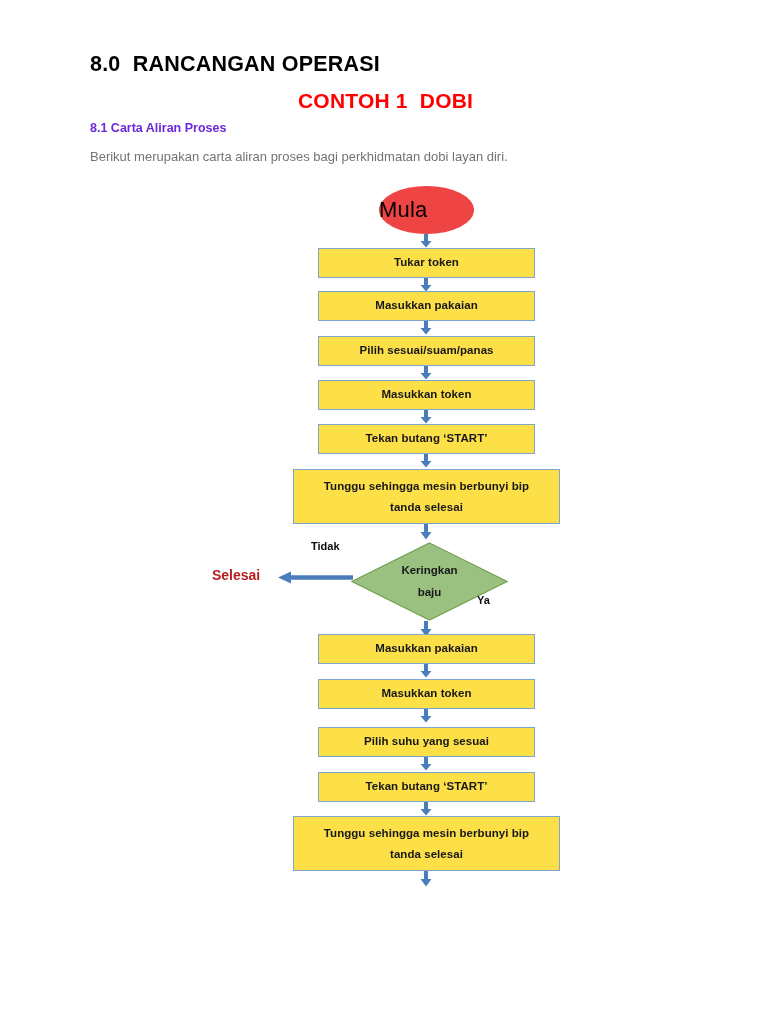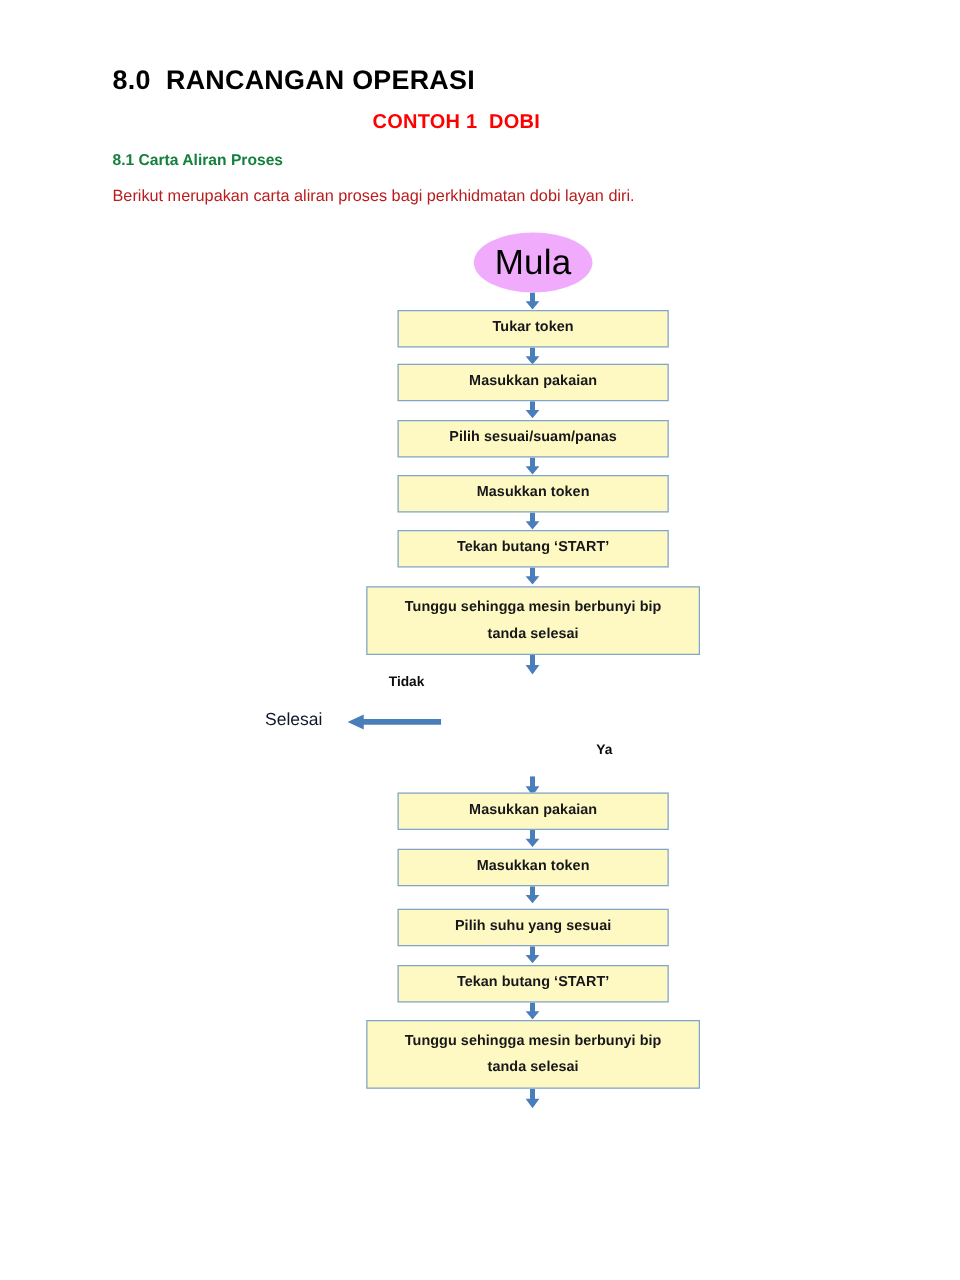--- a/index.html
+++ b/index.html
@@ -31,72 +31,72 @@
     font-size: 21.5px;
     font-weight: bold;
     letter-spacing: 0.2px;
     white-space: pre;
     color: #000;
   }
   .title-sub {
     position: absolute;
     left: 298px;
     top: 89px;
-    font-size: 16px;
+    font-size: 21px;
     font-weight: bold;
     letter-spacing: 0.2px;
     white-space: pre;
     color: #FF0000;
   }
   .section-heading {
     position: absolute;
     left: 90px;
     top: 121px;
     font-size: 12.5px;
     font-weight: bold;
     white-space: pre;
-    color: #15803d;
+    color: #6d28d9;
   }
   .body-text {
     position: absolute;
     left: 90px;
     top: 149px;
     font-size: 13px;
     font-weight: normal;
     white-space: pre;
-    color: #b91c1c;
+    color: #737373;
   }
 
   
   .flowchart {
     position: absolute;
     left: 0;
     top: 0;
     width: 768px;
     height: 1024px;
   }
 
   
   .node-terminator {
     position: absolute;
     border-radius: 50%;
-    background: #f0abfc;
+    background: #ef4444;
     display: flex;
     align-items: center;
-    justify-content: center;
-    font-size: 28px;
+    justify-content: flex-start;
+    font-size: 22px;
     font-weight: normal;
     color: #000;
     letter-spacing: 0.2px;
   }
 
   
   .node-process {
     position: absolute;
-    background: #fef9c3;
+    background: #fde047;
     border: 1px solid #7FA4CE;
     display: flex;
     align-items: center;
     justify-content: center;
     text-align: center;
     font-size: 11.5px;
     font-weight: bold;
     color: #17171a;
     line-height: 1.55;
     letter-spacing: 0.05px;
@@ -149,22 +149,22 @@
   .edge-label {
     position: absolute;
     font-size: 11px;
     font-weight: bold;
     color: #0d0d0d;
     white-space: pre;
   }
   .terminal-label {
     position: absolute;
     font-size: 14px;
-    font-weight: normal;
-    color: #0f172a;
+    font-weight: bold;
+    color: #b91c1c;
     white-space: pre;
   }
 </style>
 </head>
 <body>
 
 <div class="doc-header">
   <div class="title-main">8.0  RANCANGAN OPERASI</div>
   <div class="title-sub">CONTOH 1  DOBI</div>
   <div class="section-heading">8.1 Carta Aliran Proses</div>
@@ -237,20 +237,29 @@
     <span>Tunggu sehingga mesin berbunyi bip</span>
     <span>tanda selesai</span>
   </div>
 
   <div class="connector-down" style="left:418px; top:524px; height:16px;">
     <svg width="16" height="16" viewBox="0 0 16 16">
       <path d="M6,0 L10,0 L10,8 L13.5,8 L8,15.5 L2.5,8 L6,8 Z" fill="#4A7EBB"></path>
     </svg>
   </div>
 
+  <div class="node-decision" style="left:351px; top:542px; width:157px; height:79px;">
+    <svg class="diamond-shape" viewBox="0 0 157 79" preserveAspectRatio="none">
+      <polygon points="78.5,1 156,39.5 78.5,78 1,39.5" fill="#9BC181" stroke="#76A158" stroke-width="1.2"></polygon>
+    </svg>
+    <div class="diamond-label">
+      <span>Keringkan</span>
+      <span>baju</span>
+    </div>
+  </div>
 
   <div class="edge-label" style="left:311px; top:540px;">Tidak</div>
 
   <div class="edge-label" style="left:477px; top:594px;">Ya</div>
 
   <div class="connector-left" style="left:278px; top:571px; width:75px; height:14px;">
     <svg width="75" height="14" viewBox="0 0 75 14">
       <path d="M75,4.2 L75,8.8 L13,8.8 L13,12.5 L0,6.5 L13,0.5 L13,4.2 Z" fill="#4A7EBB"></path>
     </svg>
   </div>

